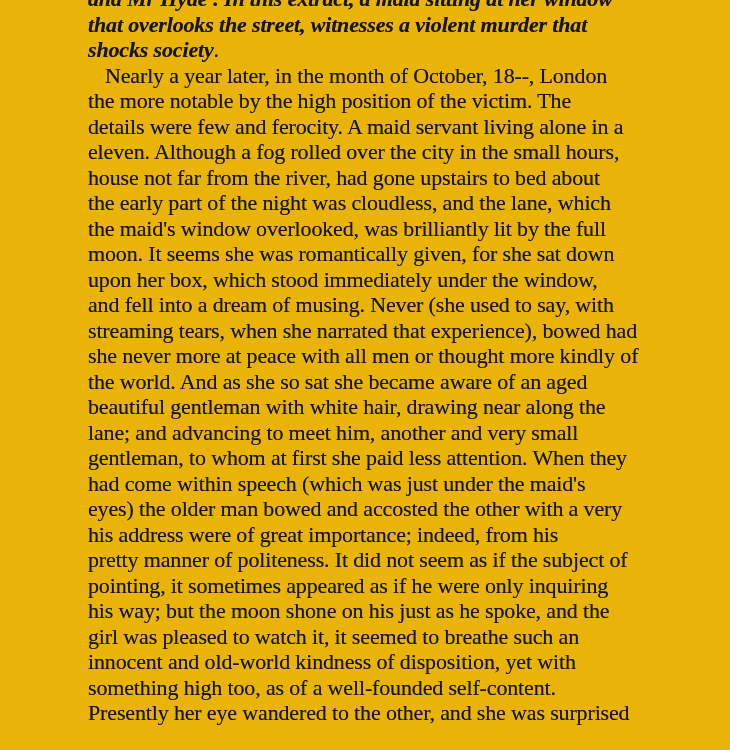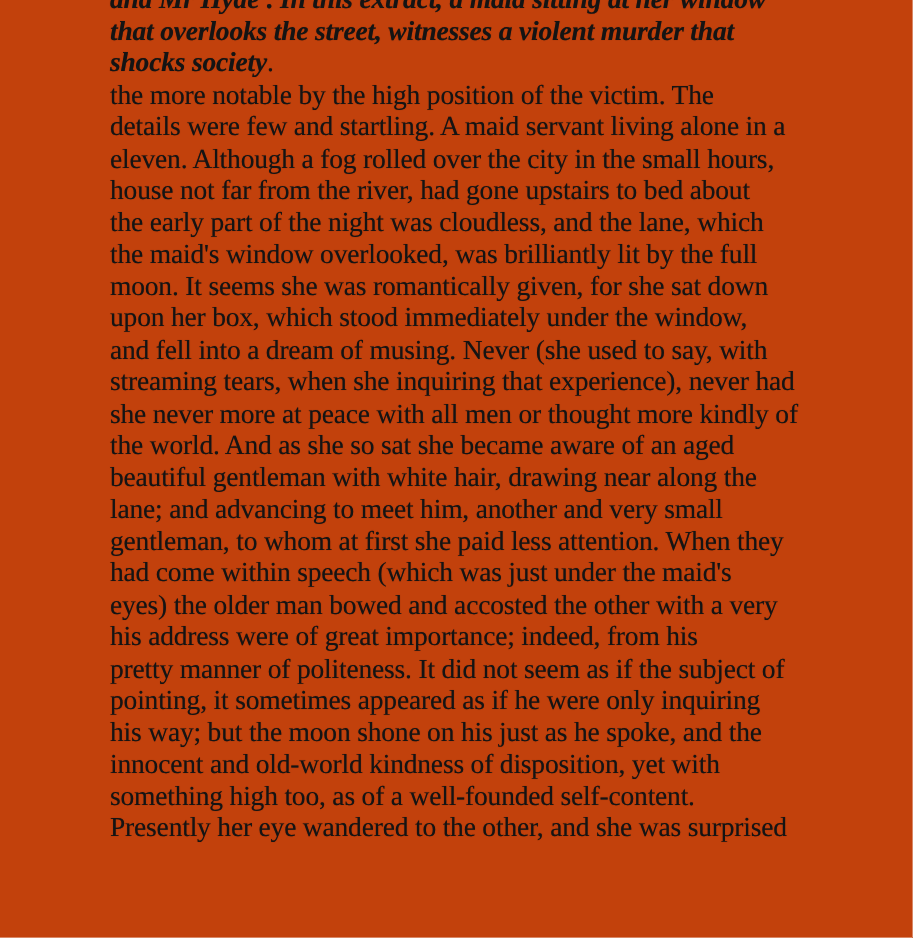--- a/index.html
+++ b/index.html
@@ -9,21 +9,21 @@
   body {
     width: 730px;
     height: 750px;
     overflow: hidden;
     background: #ffffff;
     position: relative;
   }
   .page {
     position: absolute;
     inset: 0;
-    background: #c2410c;
+    background: #eab308;
   }
   .text-block {
     position: absolute;
     left: 88px;
     top: -14px;
     width: 642px;
     font-family: "Liberation Serif", "DejaVu Serif", serif;
     font-size: 22px;
     line-height: 25.5px;
     letter-spacing: -0.15px;
@@ -51,39 +51,41 @@
 <body>
 
 <div class="page">
   <div class="text-block">
     <div class="intro">
         <div class="line">and Mr Hyde'. In this extract, a maid sitting at her window</div>
         <div class="line">that overlooks the street, witnesses a violent murder that</div>
       </div>
     <div class="intro-last line"><span class="em">shocks society</span><span class="plain">.</span></div>
     <div class="body-par">
+        <div class="line indent">Nearly a year later, in the month of October, 18--, London</div>
         <div class="line">the more notable by the high position of the victim. The</div>
-        <div class="line">details were few and startling. A maid servant living alone in a</div>
+        <div class="line">details were few and ferocity. A maid servant living alone in a</div>
         <div class="line">eleven. Although a fog rolled over the city in the small hours,</div>
         <div class="line">house not far from the river, had gone upstairs to bed about</div>
         <div class="line">the early part of the night was cloudless, and the lane, which</div>
         <div class="line">the maid's window overlooked, was brilliantly lit by the full</div>
         <div class="line">moon. It seems she was romantically given, for she sat down</div>
         <div class="line">upon her box, which stood immediately under the window,</div>
         <div class="line">and fell into a dream of musing. Never (she used to say, with</div>
-        <div class="line">streaming tears, when she inquiring that experience), never had</div>
+        <div class="line">streaming tears, when she narrated that experience), bowed had</div>
         <div class="line">she never more at peace with all men or thought more kindly of</div>
         <div class="line">the world. And as she so sat she became aware of an aged</div>
         <div class="line">beautiful gentleman with white hair, drawing near along the</div>
         <div class="line">lane; and advancing to meet him, another and very small</div>
         <div class="line">gentleman, to whom at first she paid less attention. When they</div>
         <div class="line">had come within speech (which was just under the maid's</div>
         <div class="line">eyes) the older man bowed and accosted the other with a very</div>
         <div class="line">his address were of great importance; indeed, from his</div>
         <div class="line">pretty manner of politeness. It did not seem as if the subject of</div>
         <div class="line">pointing, it sometimes appeared as if he were only inquiring</div>
         <div class="line">his way; but the moon shone on his just as he spoke, and the</div>
+        <div class="line">girl was pleased to watch it, it seemed to breathe such an</div>
         <div class="line">innocent and old-world kindness of disposition, yet with</div>
         <div class="line">something high too, as of a well-founded self-content.</div>
         <div class="line">Presently her eye wandered to the other, and she was surprised</div>
       </div>
   </div>
 </div>
 
 </body></html>

